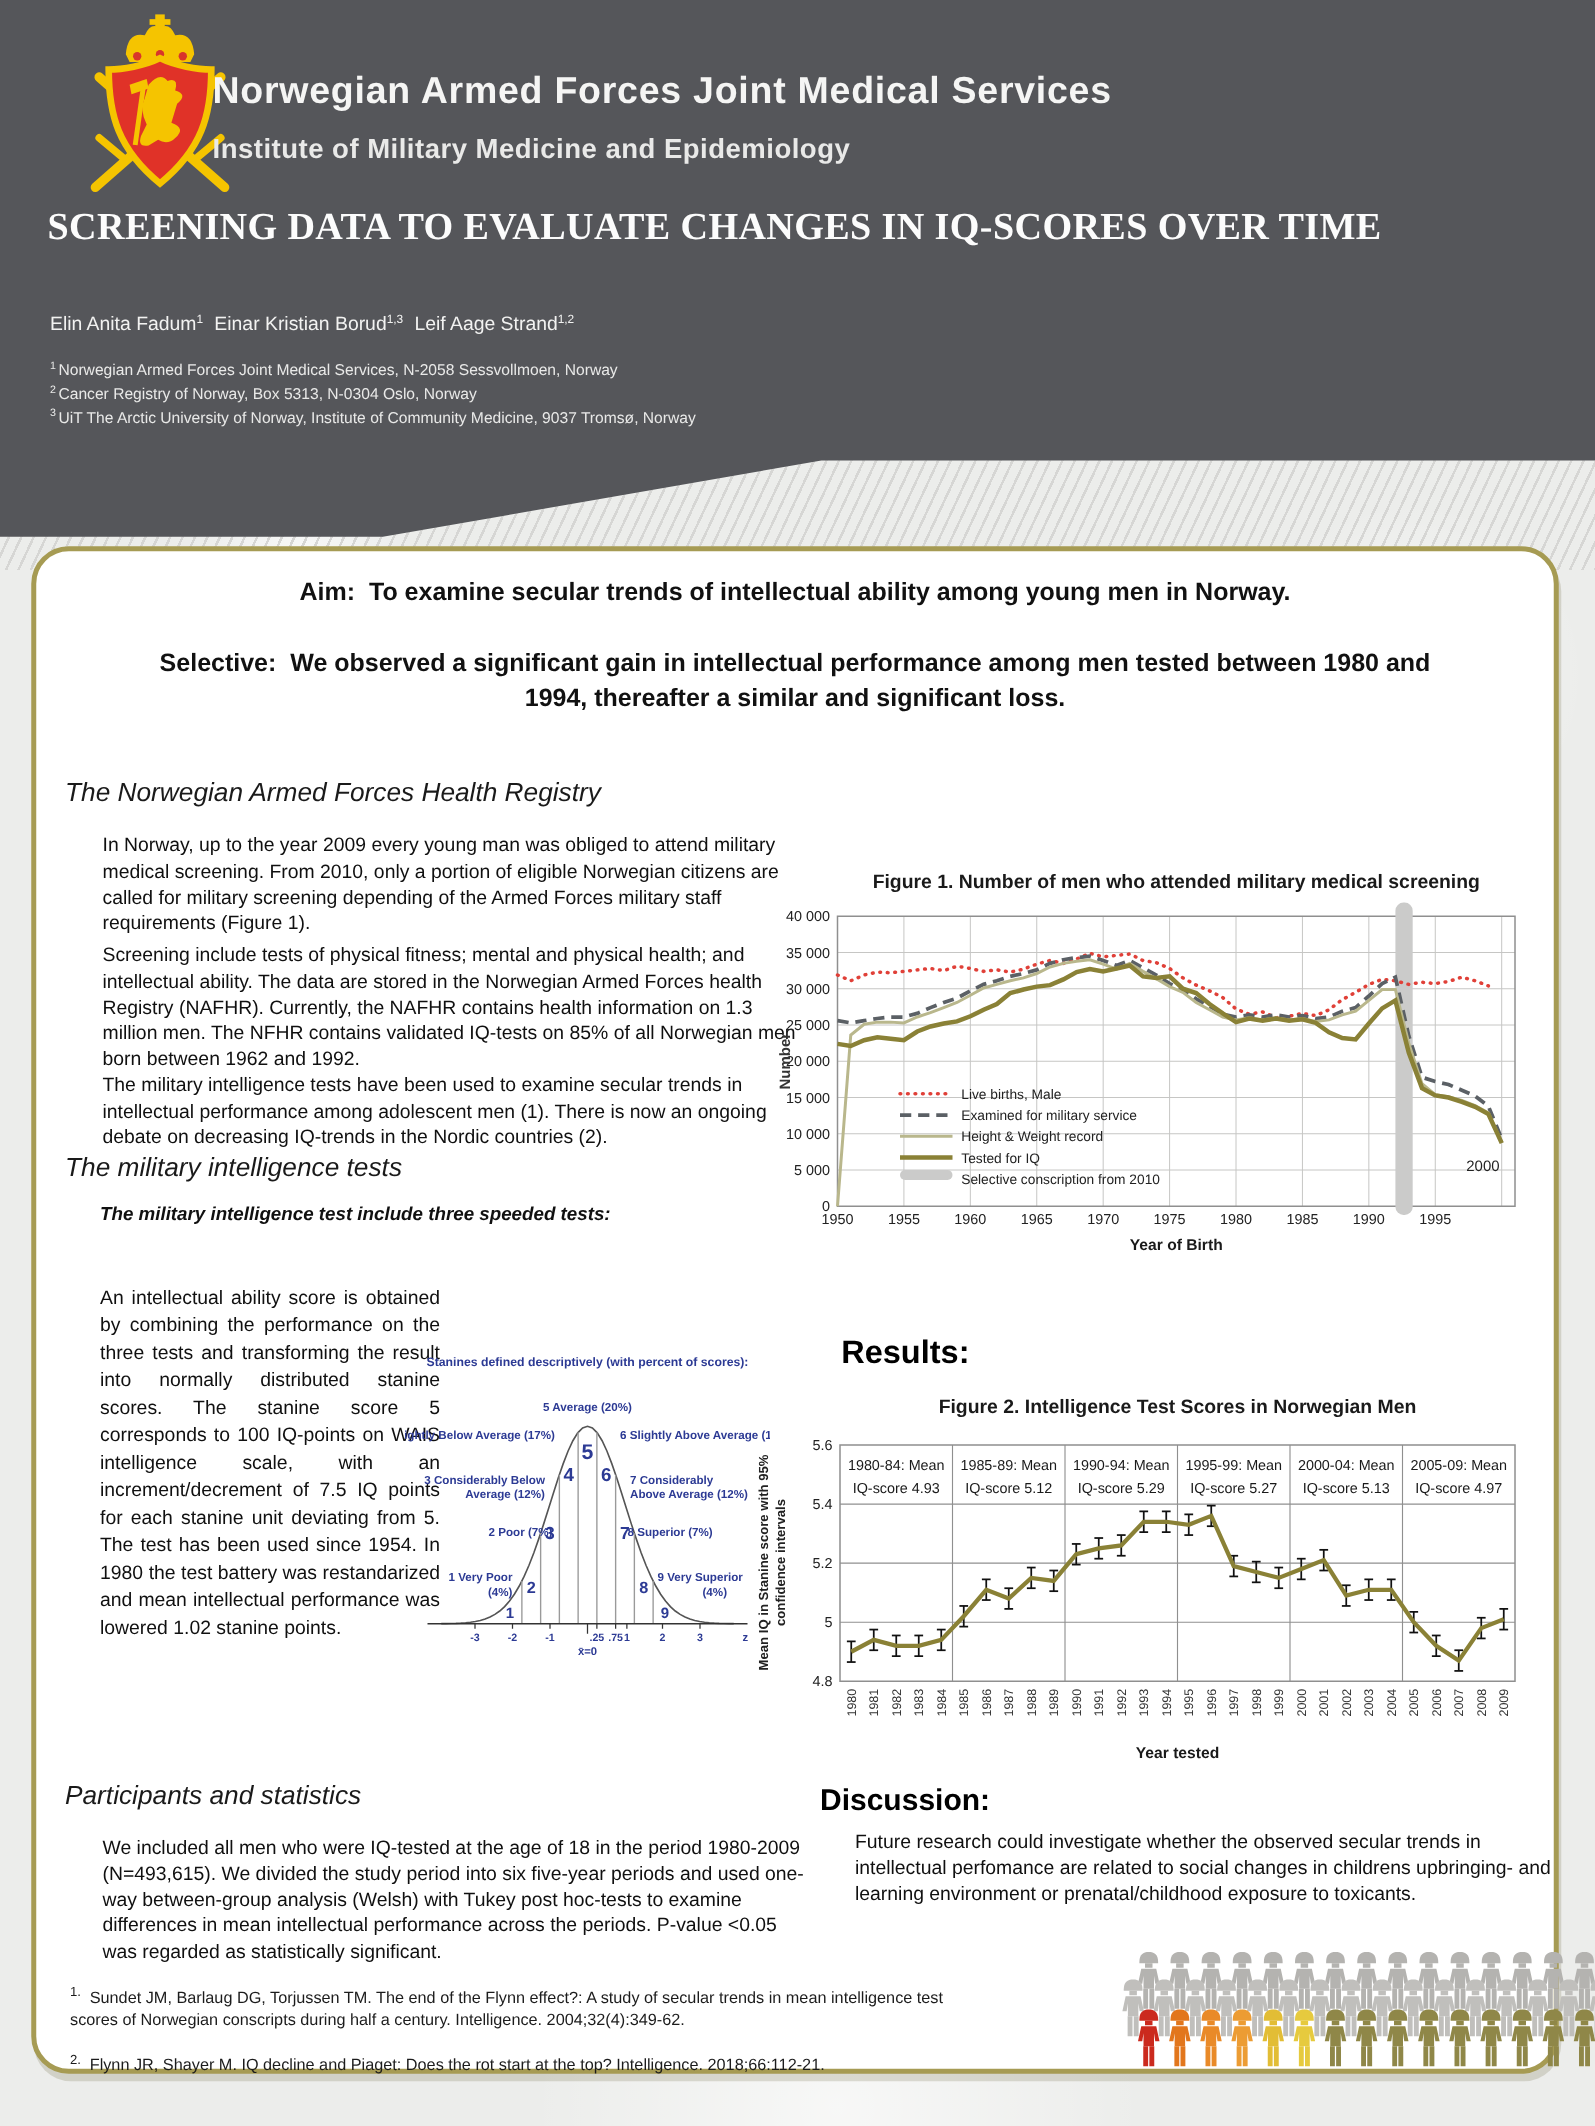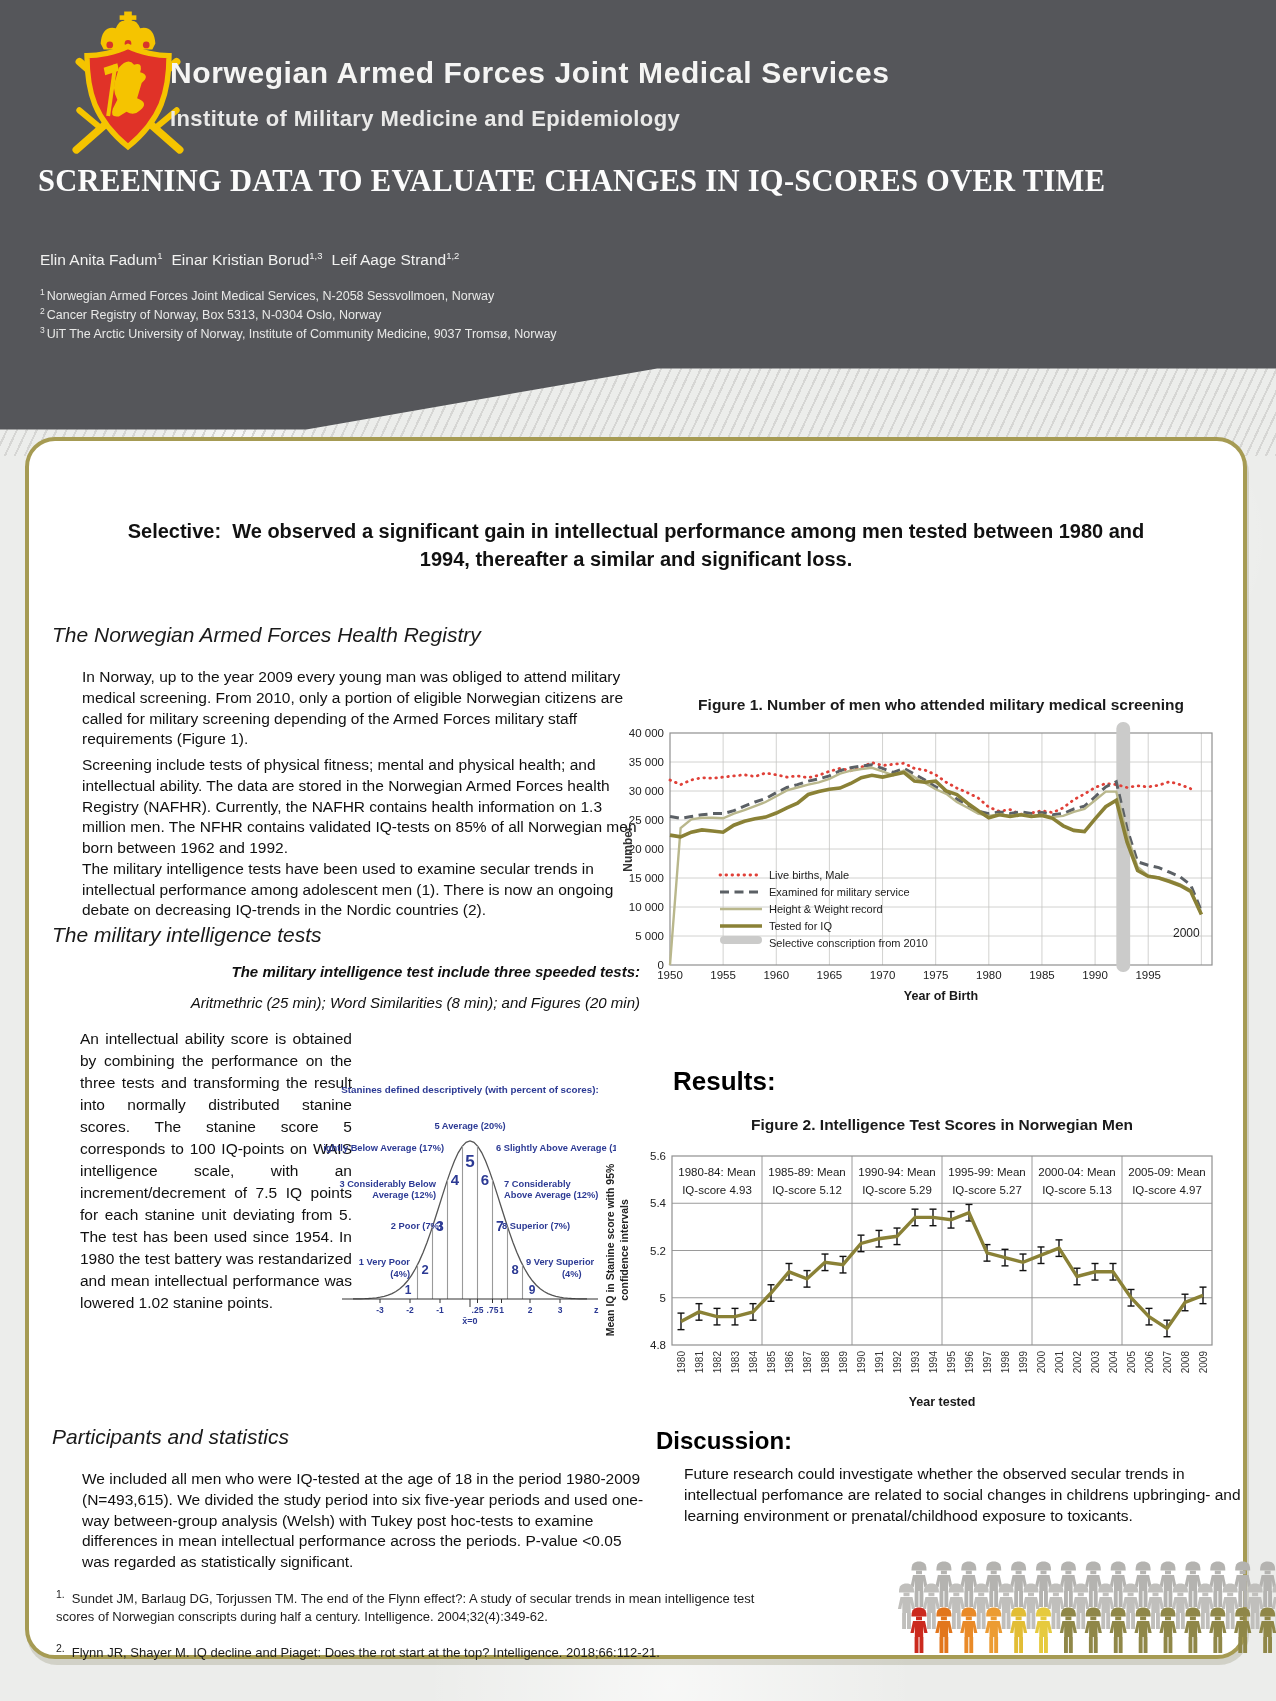--- a/index.html
+++ b/index.html
@@ -24,21 +24,21 @@
   
   .deco{border-radius:50%;background:radial-gradient(circle,rgba(255,255,255,.6) 0%,rgba(255,255,255,0) 70%);}
 
   
   .content-box{left:25px;top:437px;width:1214px;height:1214px;background:#ffffff;
     border:4px solid #a69b53;border-radius:30px;box-shadow:2px 6px 0 rgba(90,85,40,.18);}
   .aim{top:22px;left:0;width:100%;text-align:center;font-size:20px;font-weight:bold;color:#111;}
   .conclusion{top:76px;left:77px;width:1060px;text-align:center;font-size:20px;font-weight:bold;color:#111;line-height:1.4;}
   .sec-head{font-style:italic;font-size:21px;color:#1a1a1a;}
   .para{font-size:15.5px;line-height:1.34;color:#101010;white-space:pre-line;margin-left:28px;}
-  .ital{font-style:italic;text-align:right;}
+  .ital{font-style:italic;}
   .just{text-align:justify;}
   .big-head{font-weight:bold;font-size:26px;color:#000;}
   .ref{font-size:13px;color:#1c1c1c;line-height:1.35;}
   .ref .num{font-size:10.5px;vertical-align:super;margin-right:7px;}
   svg text{font-family:"Liberation Sans",sans-serif;}
 </style>
 </head>
 <body>
 
 <div class="poster">
@@ -89,33 +89,36 @@
   </div>
   <div class="abs affil" style="top:306px;">
     <sup>2</sup><span>Cancer Registry of Norway, Box 5313, N-0304 Oslo, Norway</span>
   </div>
   <div class="abs affil" style="top:325px;">
     <sup>3</sup><span>UiT The Arctic University of Norway, Institute of Community Medicine, 9037 Tromsø, Norway</span>
   </div>
 
   <div class="abs content-box">
 
+    <div class="abs aim">
+      <span>Aim:</span>&nbsp;
+      <span>To examine secular trends of intellectual ability among young men in Norway.</span>
+    </div>
     <div class="abs conclusion">
       <span>Selective:</span>&nbsp;
       <span>We observed a significant gain in intellectual performance among men tested between 1980 and 1994, thereafter a similar and significant loss.</span>
     </div>
 
     <div class="abs sec-head" style="left:23px;top:182px;">The Norwegian Armed Forces Health Registry</div>
     <div class="abs para" style="left:25px;top:226px;width:558px;">In Norway, up to the year 2009 every young man was obliged to attend military medical screening. From 2010, only a portion of eligible Norwegian citizens are called for military screening depending of the Armed Forces military staff requirements (Figure 1).</div>
     <div class="abs para" style="left:25px;top:314px;width:560px;">Screening include tests of physical fitness; mental and physical health; and intellectual ability. The data are stored in the Norwegian Armed Forces health Registry (NAFHR). Currently, the NAFHR contains health information on 1.3 million men. The NFHR contains validated IQ-tests on 85% of all Norwegian men born between 1962 and 1992.
 The military intelligence tests have been used to examine secular trends in intellectual performance among adolescent men (1). There is now an ongoing debate on decreasing IQ-trends in the Nordic countries (2).</div>
 
     <div class="abs sec-head" style="left:23px;top:482px;">The military intelligence tests</div>
     <div class="abs para ital" style="left:23px;top:521px;width:560px;font-weight:bold;font-size:15px;">The military intelligence test include three speeded tests:</div>
-    <div class="abs para ital" style="left:23px;top:552px;width:560px;font-size:15px;">Aritmethric (25 min); Word Similarities (8 min); and Figures (20 min)</div>
     <div class="abs para just" style="left:23px;top:587px;width:272px;line-height:1.42;">An intellectual ability score is obtained by combining the performance on the three tests and transforming the result into normally distributed stanine scores. The stanine score 5 corresponds to 100 IQ-points on WAIS intelligence scale, with an increment/decrement of 7.5 IQ points for each stanine unit deviating from 5. The test has been used since 1954. In 1980 the test battery was restandarized and mean intellectual performance was lowered 1.02 stanine points.</div>
 
     <svg class="abs" id="stanine" style="left:295px;top:640px;" width="292" height="256" viewBox="0 0 292 256">
         <text x="146" y="12" text-anchor="middle" font-size="9.8" font-weight="bold" fill="#2c3a94">Stanines defined descriptively (with percent of scores):</text>
         <path d="M29.0,217.9 32.9,217.9 36.8,217.8 40.7,217.7 44.6,217.5 48.5,217.2 52.4,216.8 56.3,216.2 60.2,215.4 64.1,214.2 68.0,212.6 71.9,210.5 75.8,207.8 79.7,204.3 83.6,199.8 87.5,194.4 91.4,187.8 95.3,180.1 99.2,171.2 103.1,161.2 107.0,150.1 110.9,138.3 114.8,126.0 118.7,113.6 122.6,101.4 126.5,90.1 130.4,80.0 134.3,71.6 138.2,65.3 142.1,61.3 146.0,60.0 149.9,61.3 153.8,65.3 157.7,71.6 161.6,80.0 165.5,90.1 169.4,101.4 173.3,113.6 177.2,126.0 181.1,138.3 185.0,150.1 188.9,161.2 192.8,171.2 196.7,180.1 200.6,187.8 204.5,194.4 208.4,199.8 212.3,204.3 216.2,207.8 220.1,210.5 224.0,212.6 227.9,214.2 231.8,215.4 235.7,216.2 239.6,216.8 243.5,217.2 247.4,217.5 251.3,217.7 255.2,217.8 259.1,217.9 263.0,217.9" fill="none" stroke="#555" stroke-width="1.3"></path>
         <line x1="93.5" y1="218" x2="93.5" y2="183.8301036408778" stroke="#9a9a9a" stroke-width="1.1"></line>
         <line x1="108.5" y1="218" x2="108.5" y2="145.66232884008494" stroke="#9a9a9a" stroke-width="1.1"></line>
         <line x1="123.5" y1="218" x2="123.5" y2="98.73534288573684" stroke="#9a9a9a" stroke-width="1.1"></line>
         <line x1="138.5" y1="218" x2="138.5" y2="64.86114895273764" stroke="#9a9a9a" stroke-width="1.1"></line>
         <line x1="153.5" y1="218" x2="153.5" y2="64.86114895273764" stroke="#9a9a9a" stroke-width="1.1"></line>

